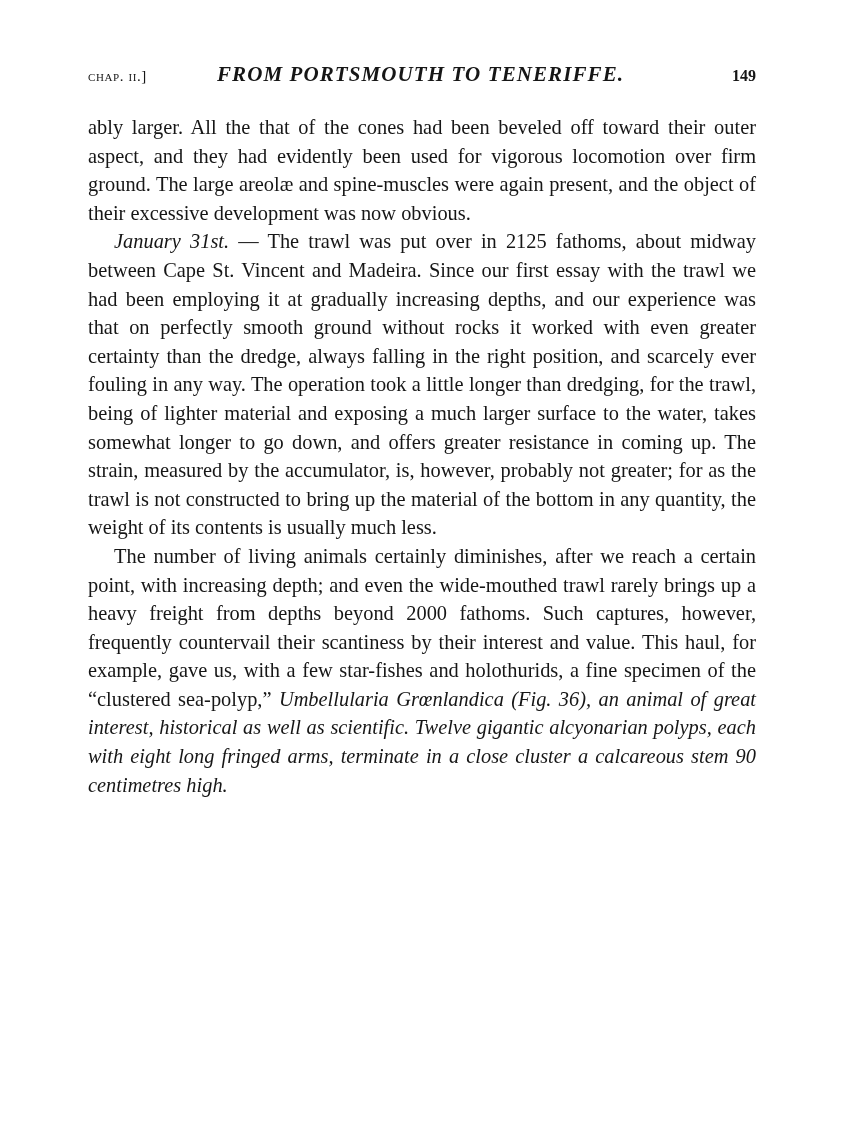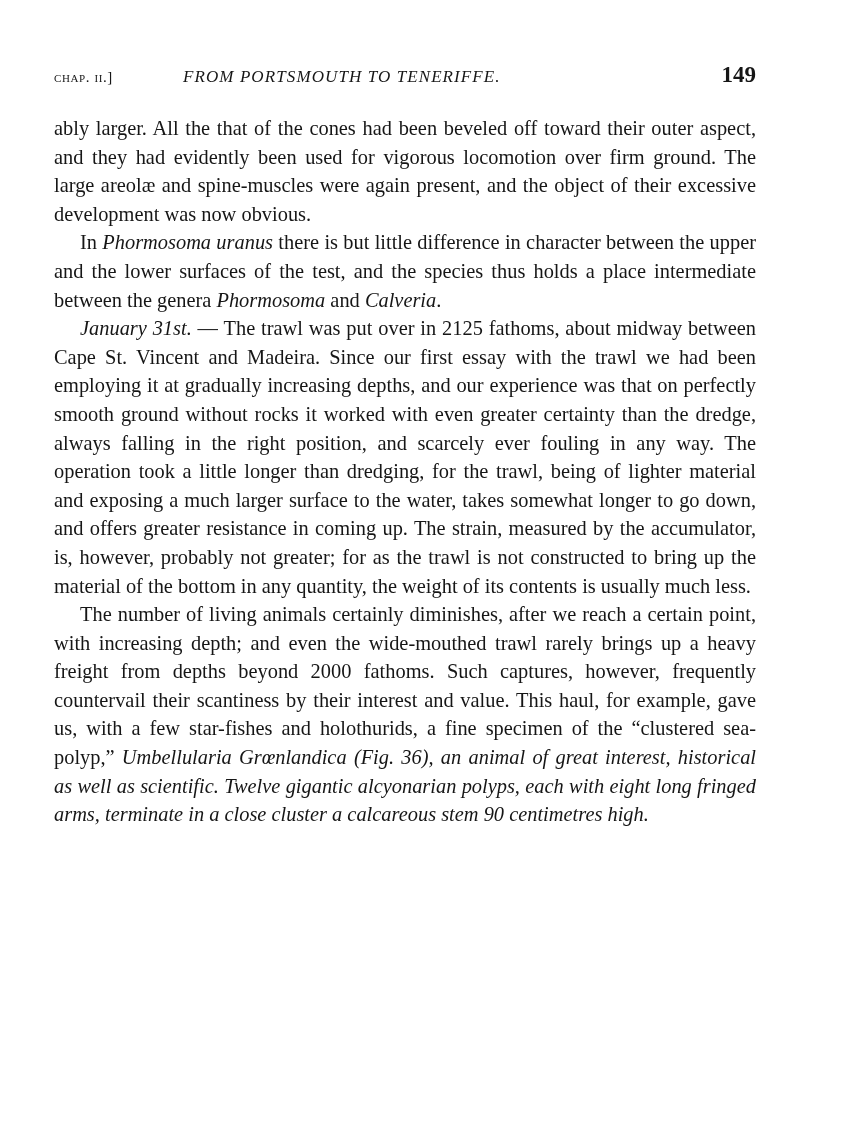--- a/index.html
+++ b/index.html
@@ -12,47 +12,47 @@
     height: 1136px;
     font-family: "Liberation Serif", serif;
     color: #161616;
     overflow: hidden;
   }
   .page {
     position: relative;
     width: 852px;
     height: 1136px;
     box-sizing: border-box;
-    padding: 62px 96px 0 54px;
+    padding: 62px 96px 0 88px;
   }
   .running-head {
     display: flex;
     align-items: baseline;
     justify-content: space-between;
     margin-bottom: 26px;
   }
   .chap-label {
     font-size: 15px;
     letter-spacing: 0.6px;
     font-variant: small-caps;
     text-transform: lowercase;
     white-space: nowrap;
   }
   .head-title {
-    font-size: 17px;
+    font-size: 21px;
     font-style: italic;
-    font-weight: normal;
+    font-weight: bold;
     letter-spacing: 1.1px;
     white-space: nowrap;
     margin-left: 18px;
     margin-right: auto;
     padding-left: 52px;
   }
   .folio {
-    font-size: 23px;
+    font-size: 16px;
     font-weight: bold;
     white-space: nowrap;
   }
   .body-text p {
     margin: 0;
     font-size: 20.4px;
     line-height: 28.6px;
     text-align: justify;
     text-justify: inter-word;
     hyphens: none;
@@ -71,18 +71,17 @@
 <div class="page">
 
   <div class="running-head">
     <span class="chap-label">CHAP. II.]</span>
     <span class="head-title">FROM PORTSMOUTH TO TENERIFFE.</span>
     <span class="folio">149</span>
   </div>
 
   <div class="body-text">
     <p class="noindent">ably larger.   All the that of the cones had been beveled off toward their outer aspect, and they had evidently been used for vigorous locomotion over firm ground.   The large areolæ and spine-muscles were again present, and the object of their excessive development was now obvious.</p>
-    <p class="indent">In <i>Phormosoma uranus</i> there is but little difference in character between the upper and the lower surfaces of the test, and the species thus holds a place intermediate between the genera <i>Phormosoma</i> and <i>Calveria</i>.</p>
     <p class="indent"><i>January 31st.</i> — The trawl was put over in 2125 fathoms, about midway between Cape St. Vincent and Madeira.   Since our first essay with the trawl we had been employing it at gradually increasing depths, and our experience was that on perfectly smooth ground without rocks it worked with even greater certainty than the dredge, always falling in the right position, and scarcely ever fouling in any way.   The operation took a little longer than dredging, for the trawl, being of lighter material and exposing a much larger surface to the water, takes somewhat longer to go down, and offers greater resistance in coming up.   The strain, measured by the accumulator, is, however, probably not greater; for as the trawl is not constructed to bring up the material of the bottom in any quantity, the weight of its contents is usually much less.</p>
     <p class="indent">The number of living animals certainly diminishes, after we reach a certain point, with increasing depth; and even the wide-mouthed trawl rarely brings up a heavy freight from depths beyond 2000 fathoms.   Such captures, however, frequently countervail their scantiness by their interest and value. This haul, for example, gave us, with a few star-fishes and holothurids, a fine specimen of the “clustered sea-polyp,” <i>Umbellularia <i>Grœnlandica</i> (Fig. 36), an animal of great interest, historical as well as scientific.   Twelve gigantic alcyonarian polyps, each with eight long fringed arms, terminate in a close cluster a calcareous stem 90 centimetres high.</i></p>
   </div>
 
 </div>
 
 </body></html>

